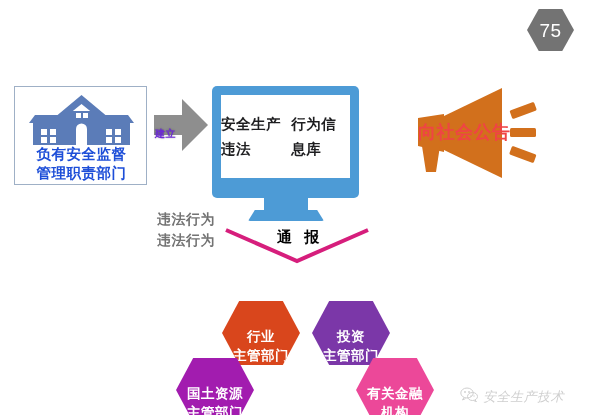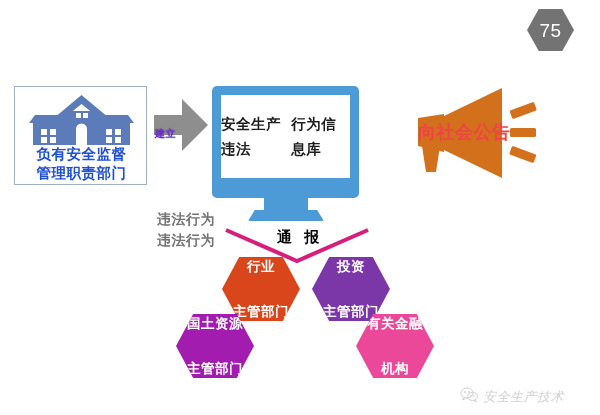--- a/index.html
+++ b/index.html
@@ -182,24 +182,25 @@
     height: 36px;
   }
 
   
   .hex {
     position: absolute;
     clip-path: polygon(22% 0%, 78% 0%, 100% 50%, 78% 100%, 22% 100%, 0% 50%);
     display: flex;
     flex-direction: column;
     align-items: center;
-    justify-content: space-between;
+    justify-content: flex-end;
     color: #ffffff;
     font-weight: bold;
     letter-spacing: 0.5px;
+    margin-top: 44px;
   }
   .hex .t {
     display: block;
     line-height: 19px;
     font-size: 13.5px;
     white-space: nowrap;
   }
   .hex-industry   { left: 222px; top: 257px; width: 78px; height: 64px; background: #d9461c; }
   .hex-investment { left: 312px; top: 257px; width: 78px; height: 64px; background: #7b37a8; }
   .hex-land       { left: 176px; top: 314px; width: 78px; height: 64px; background: #a21caf; }

